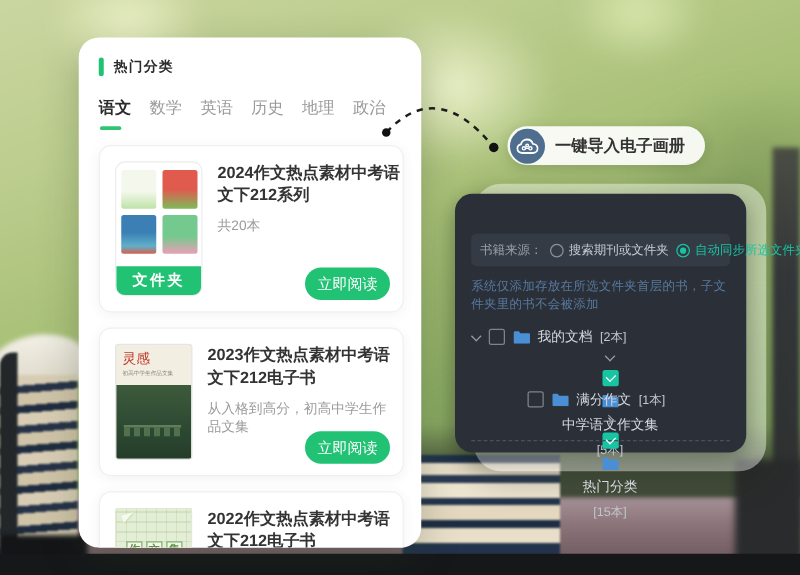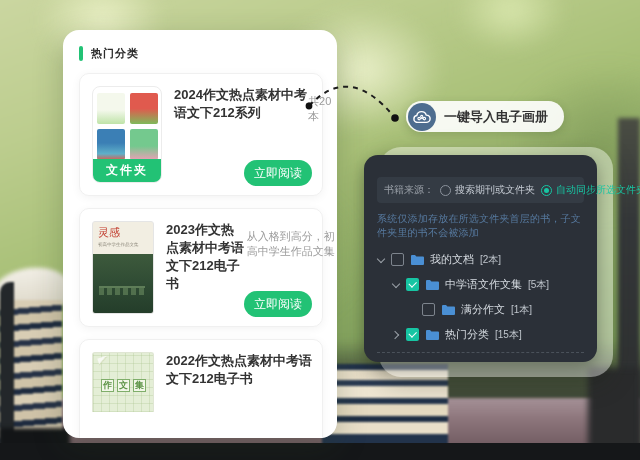--- a/index.html
+++ b/index.html
@@ -50,28 +50,28 @@
 
   .tabs { display:flex; margin-top:16px; gap:0; }
   .tab { flex:1; text-align:left; font-size:13px; color:#9a9a9a; cursor:pointer; position:relative; padding-bottom:9px; }
   .tab.active { color:#2b2b2b; font-weight:bold; }
   .tab.active::after { content:""; position:absolute; left:1px; bottom:0; width:17px; height:3px;
     border-radius:2px; background:#2fc573; }
 
   .card { border:1px solid #f0f0f0; border-radius:10px; background:#fff; box-shadow:0 2px 10px rgba(0,0,0,.05);
     margin-top:12px; padding:12px; display:flex; gap:12px; position:relative; min-height:118px; }
   .card-cover-wrap { flex:none; }
-  .card-body { flex:1; display:flex; flex-direction:row; }
+  .card-body { flex:1; display:flex; flex-direction:column; }
   .book-title { font-size:13px; font-weight:bold; color:#333; line-height:18px; width:152px; }
   .book-sub { font-size:11px; color:#9b9b9b; margin-top:8px; }
   .read-btn { position:absolute; right:10px; bottom:9px; width:68px; height:26px; border:none; border-radius:13px;
     background:#22c275; color:#fff; font-size:12px; font-family:inherit; display:flex; align-items:center; justify-content:center; cursor:pointer; }
 
   
-  .folder-cover { width:70px; height:97px; border:1px solid #ececec; border-radius:8px; background:#fff; position:relative; overflow:hidden; }
+  .folder-cover { width:70px; height:108px; border:1px solid #ececec; border-radius:8px; background:#fff; position:relative; overflow:hidden; }
   .mini-grid { display:grid; grid-template-columns:28px 28px; gap:5px; padding:6px 4px 0 4px; }
   .mini { width:28px; height:31px; border-radius:2px; }
   .mini-1 { background:linear-gradient(180deg,#f4f8ec 55%,#bfe3a8 100%); }
   .mini-2 { background:linear-gradient(180deg,#e05a4e 50%,#7fba5a 100%); }
   .mini-3 { background:linear-gradient(180deg,#3b7fb5 45%,#5fb0c9 80%,#d6604f 100%); }
   .mini-4 { background:linear-gradient(180deg,#74c98e 55%,#e9a0b5 100%); }
   .folder-badge { position:absolute; left:0; right:0; bottom:0; height:23px; background:#22c275;
     color:#fff; font-size:12px; font-weight:bold; display:flex; align-items:center; justify-content:center; letter-spacing:2px; }
 
   
@@ -111,35 +111,35 @@
     background:rgba(250,252,248,.42); box-shadow:0 8px 24px rgba(30,40,25,.25); }
   .dialog { position:absolute; left:364px; top:155px; width:233px; height:207px; border-radius:14px;
     background:#2b3038; box-shadow:0 6px 18px rgba(0,0,0,.35); padding:13px 13px 0 13px; color:#d5dae0; }
   .dlg-header { display:flex; align-items:center; justify-content:space-between; }
   .dlg-title { font-size:13px; font-weight:bold; color:#f0f2f5; letter-spacing:.5px; }
   .search-box { width:124px; height:24px; background:#3a414b; border-radius:4px; display:flex; align-items:center; padding:0 6px; }
   .search-input { flex:1; min-width:0; background:transparent; border:none; outline:none; color:#c6ccd4; font-size:10px; font-family:inherit; }
   .search-input::placeholder { color:#858c96; }
   .search-sep { width:1px; height:14px; background:#4d545e; margin:0 5px; }
 
-  .radio-strip { margin-top:9px; height:26px; background:#343b44; border-radius:4px;
+  .radio-strip { margin-top:19px; height:26px; background:#343b44; border-radius:4px;
     display:flex; align-items:center; padding:0 7px; gap:6px; white-space:nowrap;justify-content:space-between; }
   .src-label { font-size:10px; color:#9aa0a8; }
   .radio-opt { display:flex; align-items:center; gap:4px; cursor:pointer; }
   .radio-circle { width:11px; height:11px; border-radius:50%; border:1px solid #8b929c; flex:none; }
   .radio-circle.on { border-color:#17c5a3; position:relative; }
   .radio-circle.on::after { content:""; position:absolute; left:2px; top:2px; width:5px; height:5px; border-radius:50%; background:#17c5a3; }
   .radio-opt .opt-label { font-size:10px; color:#c6ccd4; }
   .radio-opt.selected .opt-label { color:#17c5a3; }
 
   .dlg-note { margin-top:9px; font-size:10px; color:#56799f; letter-spacing:.2px; }
 
   .tree { margin-top:7px; }
   .tree-row { height:25px; display:flex; align-items:center; gap:6px; cursor:pointer; }
-  .indent-0 { padding-left:0; } .indent-1 { padding-left:15px; } .indent-2 { padding-left:31px; }
+  .indent-0 { padding-left:0; } .indent-1 { padding-left:15px;flex-direction:column; } .indent-2 { padding-left:31px; }
   .chev { width:8px; height:8px; flex:none; position:relative; }
   .chev::after { content:""; position:absolute; width:5px; height:5px; border-right:1.5px solid #9aa0a8; border-bottom:1.5px solid #9aa0a8; }
   .chev.down::after { left:1px; top:0; transform:rotate(45deg); }
   .chev.right::after { left:0; top:1px; transform:rotate(-45deg); }
   .chev.none { visibility:hidden; }
   .cbx { width:13px; height:13px; border-radius:2px; flex:none; }
   .cbx.unchecked { border:1.5px solid #7d848d; background:transparent; }
   .cbx.checked { background:#17c5a3; position:relative; }
   .cbx.checked::after { content:""; position:absolute; left:3px; top:2.5px; width:6px; height:3.5px;
     border-left:1.5px solid #fff; border-bottom:1.5px solid #fff; transform:rotate(-45deg); }
@@ -166,20 +166,28 @@
   <div class="bg-bottom-left"></div>
   <div class="bg-bottom-strip"></div>
 </div>
 
 <div class="panel-left">
   <div class="panel-header">
     <div class="green-bar"></div>
     <div class="panel-title">热门分类</div>
   </div>
 
+  <div class="tabs">
+    <div class="tab active">语文</div>
+    <div class="tab">数学</div>
+    <div class="tab">英语</div>
+    <div class="tab">历史</div>
+    <div class="tab">地理</div>
+    <div class="tab">政治</div>
+  </div>
 
   <div class="card">
     <div class="card-cover-wrap">
       <div class="folder-cover">
         <div class="mini-grid">
           <div class="mini mini-1"></div>
           <div class="mini mini-2"></div>
           <div class="mini mini-3"></div>
           <div class="mini mini-4"></div>
         </div>

